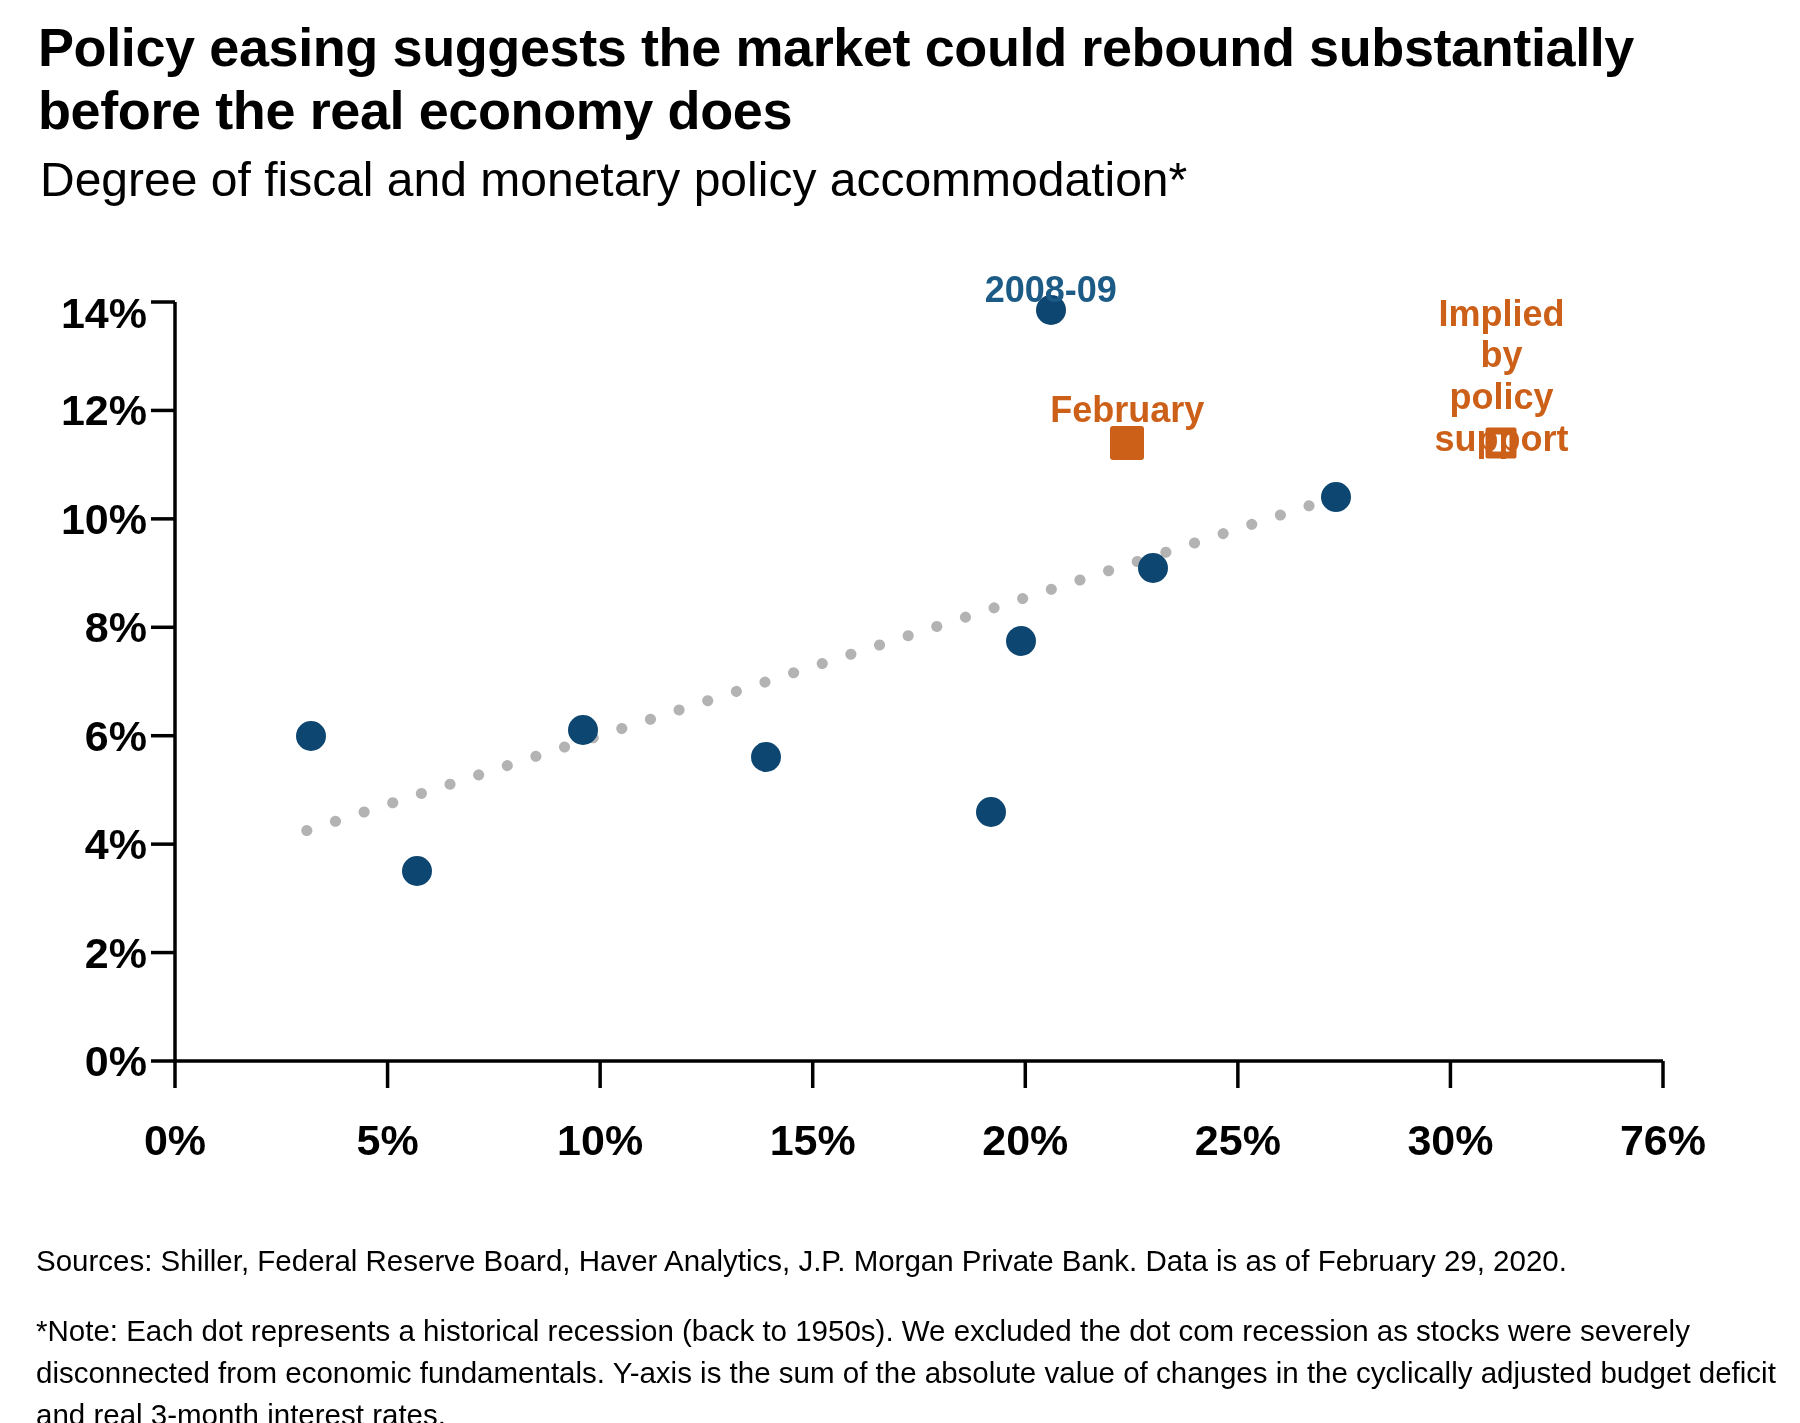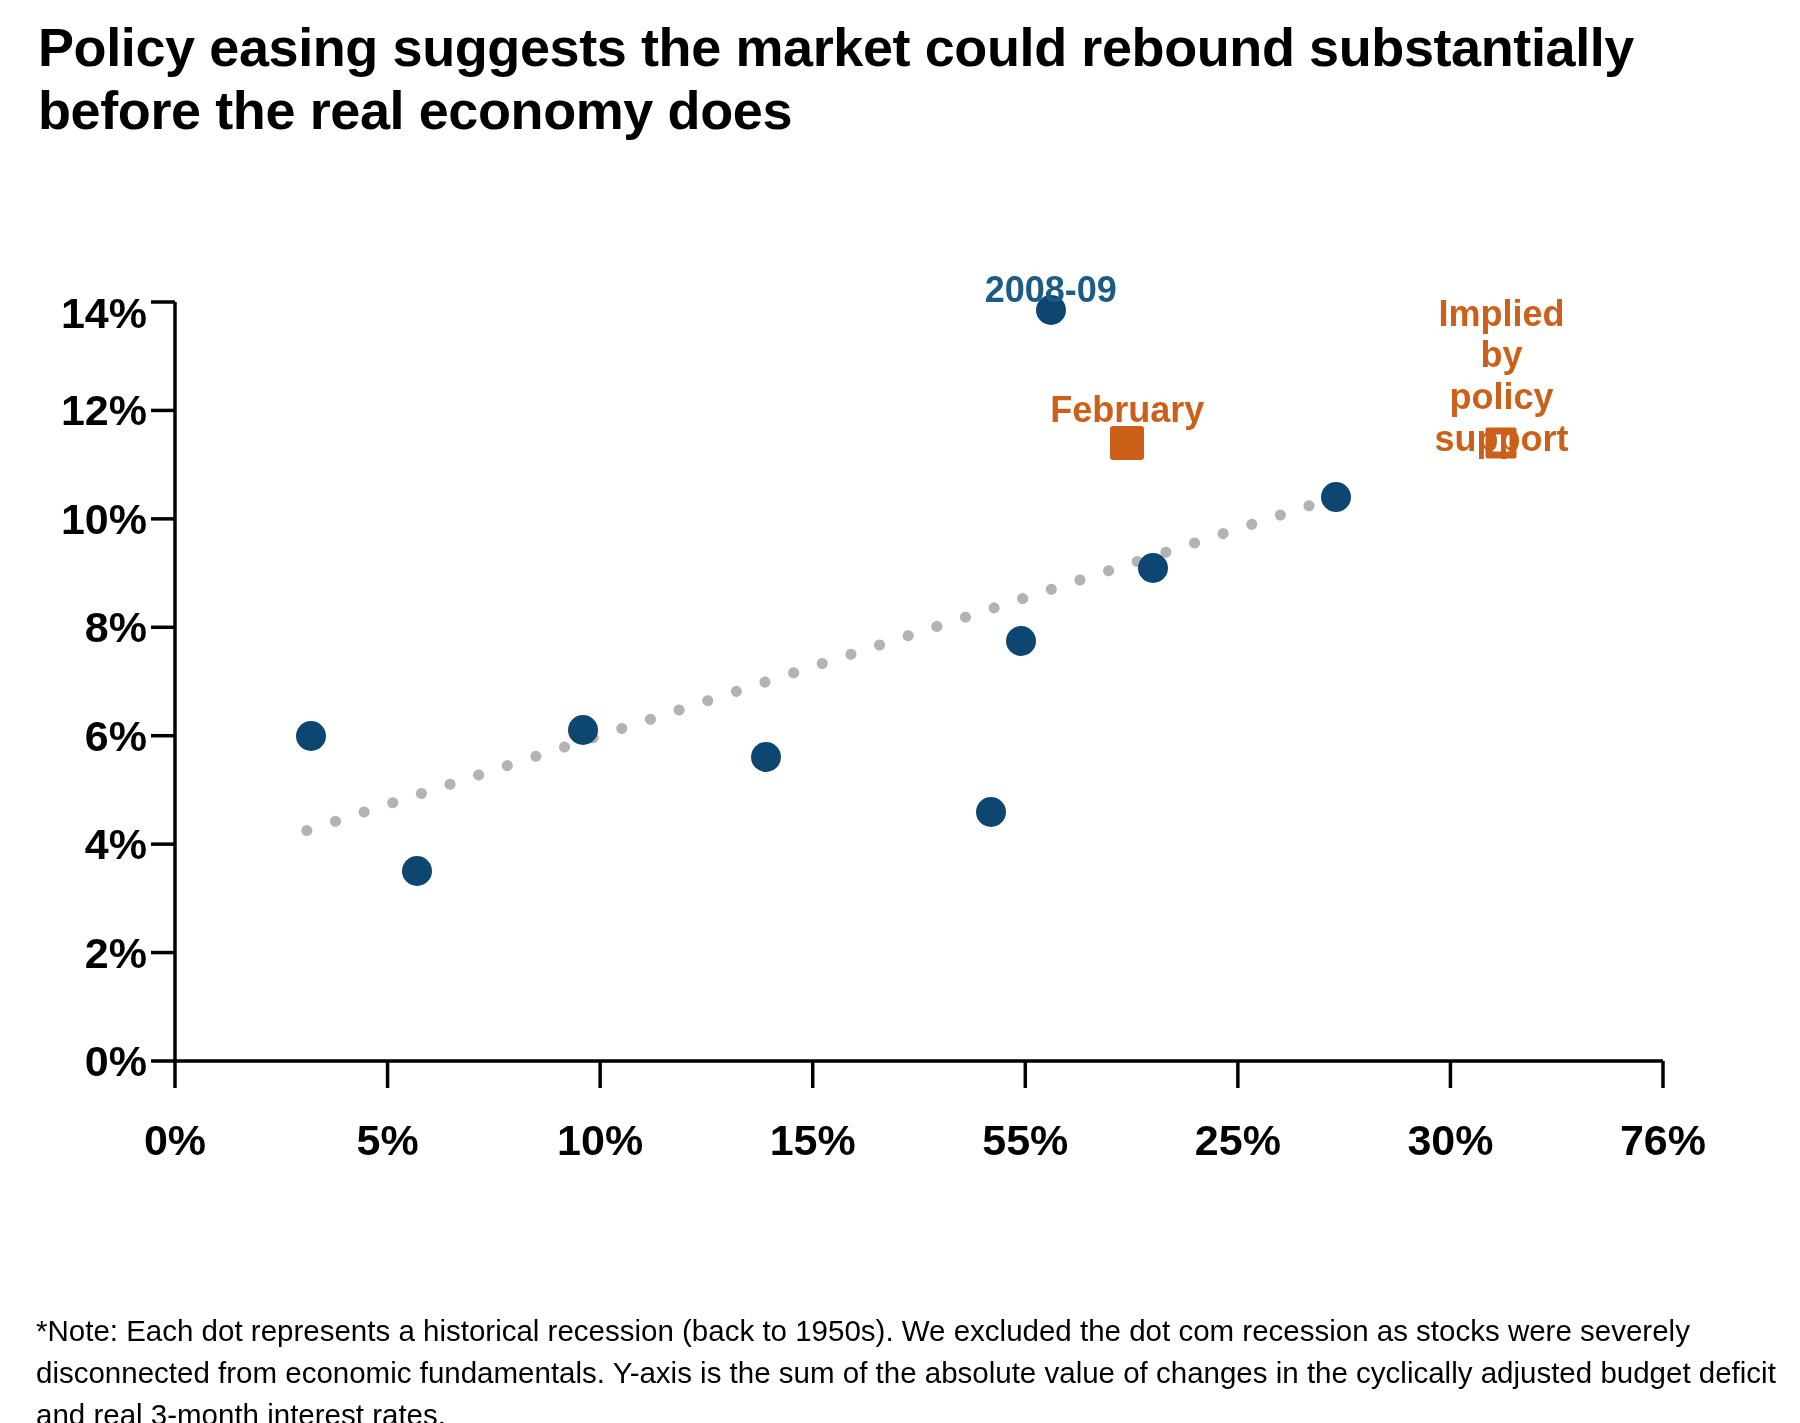--- a/index.html
+++ b/index.html
@@ -134,20 +134,21 @@
   .foot-sources { top: 1240px; }
   .foot-note    { top: 1310px; }
 </style>
 </head>
 <body>
 
 <div class="page">
 
   <div class="title">Policy easing suggests the market could rebound substantially
 before the real economy does</div>
+  <div class="subtitle">Degree of fiscal and monetary policy accommodation*</div>
 
   <svg class="plot" width="1800" height="1423">
     <g id="svg-axes">
         <line x1="175" y1="302" x2="175" y2="1062" stroke="#000000" stroke-width="3.5"></line>
         <line x1="174" y1="1061" x2="1663" y2="1061" stroke="#000000" stroke-width="3.5"></line>
         <line x1="151" y1="1061" x2="175" y2="1061" stroke="#000000" stroke-width="3.5"></line>
         <line x1="151" y1="952.5714285714286" x2="175" y2="952.5714285714286" stroke="#000000" stroke-width="3.5"></line>
         <line x1="151" y1="844.1428571428571" x2="175" y2="844.1428571428571" stroke="#000000" stroke-width="3.5"></line>
         <line x1="151" y1="735.7142857142858" x2="175" y2="735.7142857142858" stroke="#000000" stroke-width="3.5"></line>
         <line x1="151" y1="627.2857142857142" x2="175" y2="627.2857142857142" stroke="#000000" stroke-width="3.5"></line>
@@ -176,21 +177,21 @@
       <div class="ytick" style="left: 7px; top: 627.286px;">8%</div>
       <div class="ytick" style="left: 7px; top: 518.857px;">10%</div>
       <div class="ytick" style="left: 7px; top: 410.429px;">12%</div>
       <div class="ytick" style="left: 7px; top: 302px; margin-top: 11px;">14%</div>
     </div>
   <div id="xtick-layer">
       <div class="xtick" style="left: 175px; top: 1116px;">0%</div>
       <div class="xtick" style="left: 387.571px; top: 1116px;">5%</div>
       <div class="xtick" style="left: 600.143px; top: 1116px;">10%</div>
       <div class="xtick" style="left: 812.714px; top: 1116px;">15%</div>
-      <div class="xtick" style="left: 1025.29px; top: 1116px;">55%</div>
+      <div class="xtick" style="left: 1025.29px; top: 1116px;">20%</div>
       <div class="xtick" style="left: 1237.86px; top: 1116px;">25%</div>
       <div class="xtick" style="left: 1450.43px; top: 1116px;">30%</div>
       <div class="xtick" style="left: 1663px; top: 1116px;">76%</div>
     </div>
   <div id="marker-layer">
       <div class="dot" style="width: 30px; height: 30px; background: rgb(13, 70, 113); left: 311.046px; top: 735.714px;"></div>
       <div class="dot" style="width: 30px; height: 30px; background: rgb(13, 70, 113); left: 417.331px; top: 871.25px;"></div>
       <div class="dot" style="width: 30px; height: 30px; background: rgb(13, 70, 113); left: 583.137px; top: 730.293px;"></div>
       <div class="dot" style="width: 30px; height: 30px; background: rgb(13, 70, 113); left: 765.949px; top: 757.4px;"></div>
       <div class="dot" style="width: 30px; height: 30px; background: rgb(13, 70, 113); left: 991.274px; top: 811.614px;"></div>
@@ -202,15 +203,16 @@
       <div class="sq-hollow" style="width: 31px; height: 31px; border-color: rgb(204, 96, 25); left: 1501.45px; top: 442.957px;"></div>
     </div>
   <div id="anno-layer">
       <div class="anno anno-blue" style="left: 1050.79px; top: 269.471px; color: rgb(27, 91, 134);">2008-09</div>
       <div class="anno anno-orange" style="left: 1127.32px; top: 388.743px; color: rgb(204, 96, 25);">February</div>
       <div class="anno anno-orange" style="left: 1501.45px; top: 292.529px; color: rgb(204, 96, 25);">Implied by policy
 support</div>
     </div>
 
 
+  <div class="footnote foot-sources">Sources: Shiller, Federal Reserve Board, Haver Analytics, J.P. Morgan Private Bank. Data is as of February 29, 2020.</div>
   <div class="footnote foot-note">*Note: Each dot represents a historical recession (back to 1950s). We excluded the dot com recession as stocks were severely disconnected from economic fundamentals. Y-axis is the sum of the absolute value of changes in the cyclically adjusted budget deficit and real 3-month interest rates.</div>
 
 </div>
 
 </body></html>

